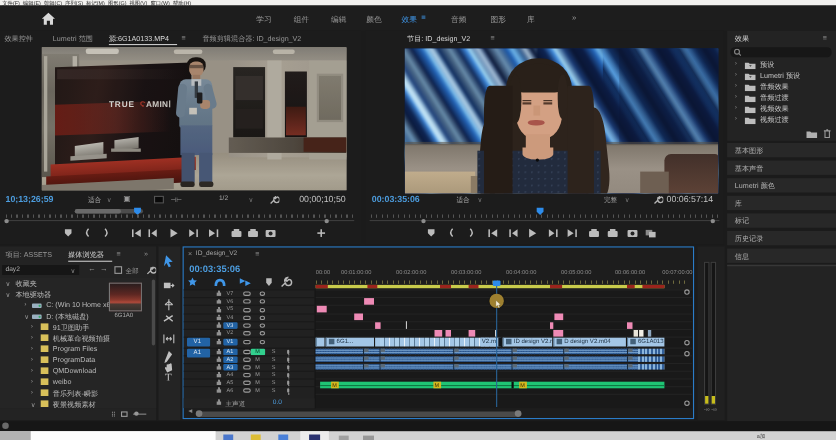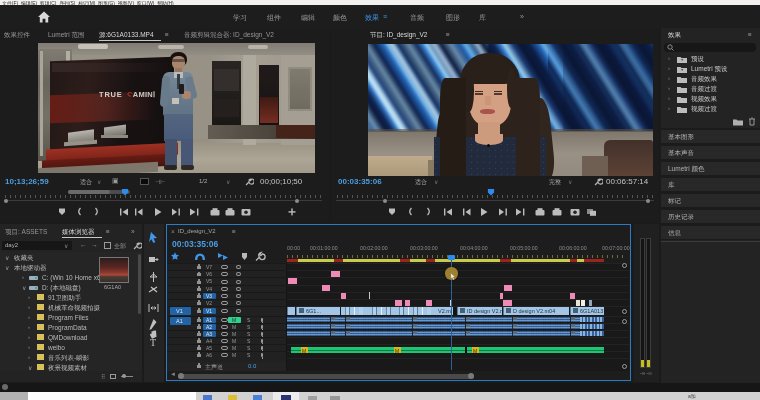--- a/index.html
+++ b/index.html
@@ -98,21 +98,21 @@
 <div class="t" style="left:80px;top:178px;font-size:6px;color:#aaa">适合</div>
 <div class="t" style="left:97px;top:178px;font-size:6px;color:#777">∨</div>
 <div class="t" style="left:112px;top:177px;font-size:7px;color:#999">▣</div>
 <div class="a" style="left:140px;top:178px;width:9px;height:7px;background:#0a0a0a;border:1px solid #555"></div>
 <div class="t" style="left:155px;top:178px;font-size:6px;color:#999">⊣⊢</div>
 <div class="t" style="left:199px;top:178px;font-size:6px;color:#aaa">1/2</div>
 <div class="t" style="left:226px;top:178px;font-size:6px;color:#777">∨</div>
 <svg class="a" style="left:245px;top:177px" width="9" height="9" viewBox="0 0 9 9">
       <path d="M1 8 L4 5 M4 5 a2.6 2.6 0 1 0 3-3 l-1.6 1.6 -1-1 L6 2 a2.6 2.6 0 0 0 -2 3" stroke="#b5b5b5" stroke-width="1.2" fill="none"></path>
     </svg>
-<div class="t" style="left:260px;top:177px;font-size:8px;color:#c4c4c4">00;00;10;50</div>
+<div class="t" style="left:272px;top:177px;font-size:8px;color:#c4c4c4">00;00;10;50</div>
 
 <div class="a" style="left:68px;top:190px;width:62px;height:4px;background:#4c4c4c;border-radius:2px"></div>
 <div class="a" style="left:68px;top:190px;width:42px;height:4px;background:#6a6a6a;border-radius:2px"></div>
 <svg class="a" style="left:121px;top:188px" width="8" height="8" viewBox="0 0 9 9">
       <path d="M1 1 h7 v4 l-3.5 3.5 L1 5 Z" fill="#2d8ceb"></path>
     </svg>
 <div class="a" style="left:5px;top:195px;width:317px;height:3px;background:repeating-linear-gradient(90deg,#555 0,#555 1px,transparent 1px,transparent 5px)"></div>
 <div class="a" style="left:4px;top:200px;width:318px;height:1px;background:#3c3c3c"></div>
 <div class="a" style="left:4px;top:199px;width:4px;height:4px;border-radius:50%;background:#8c8c8c"></div>
 <div class="a" style="left:295px;top:199px;width:4px;height:4px;border-radius:50%;background:#8c8c8c"></div>

